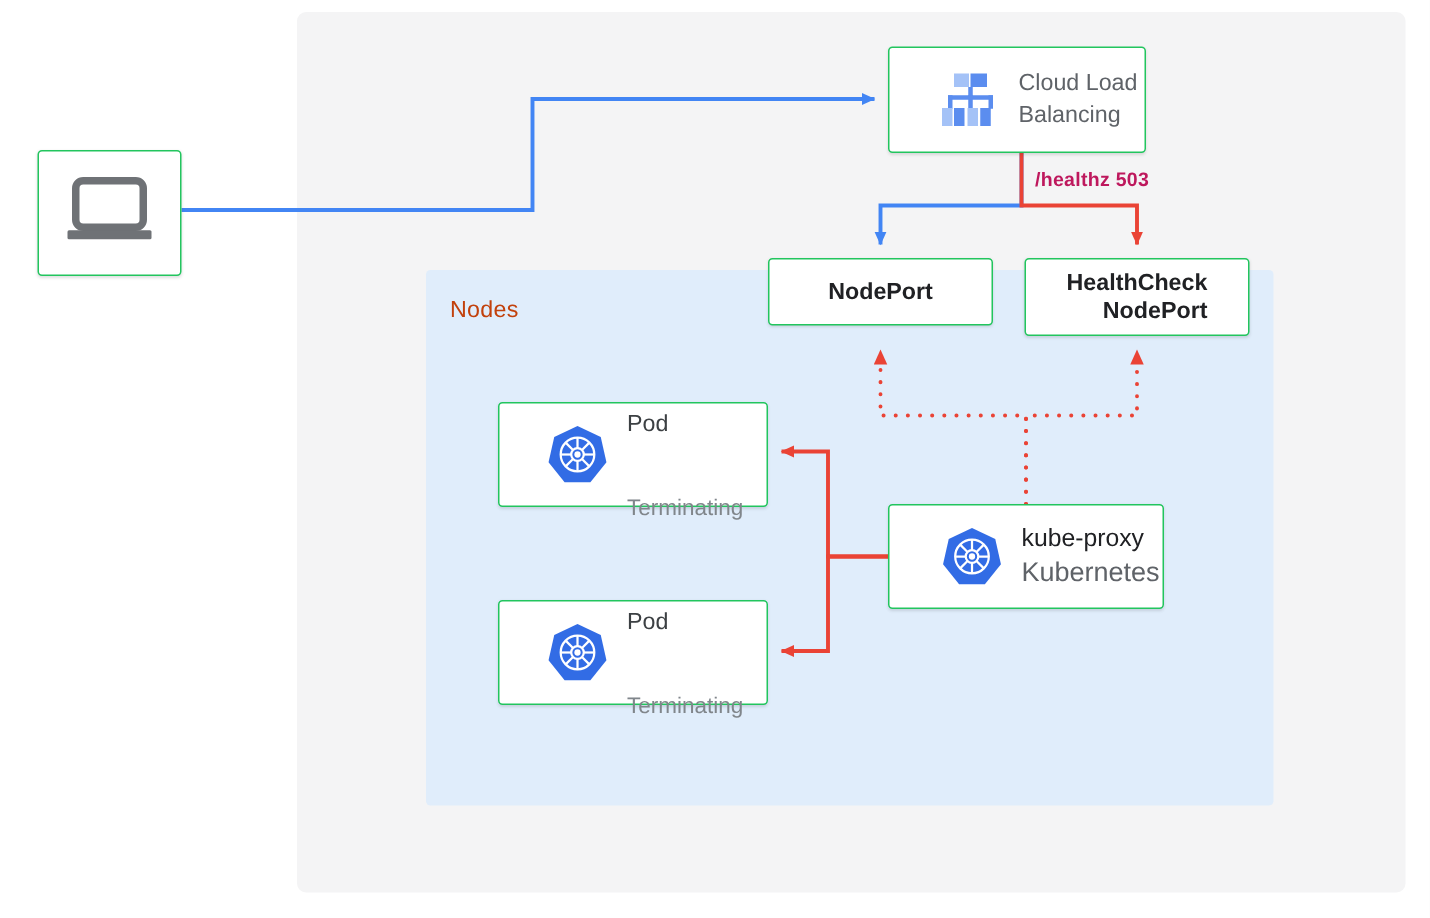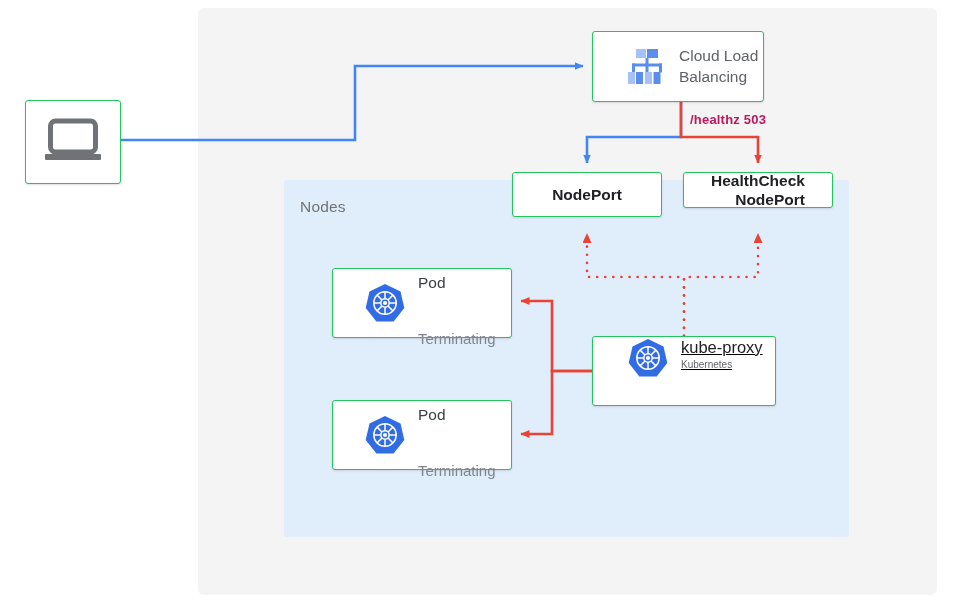--- a/index.html
+++ b/index.html
@@ -25,21 +25,21 @@
     position: absolute;
     left: 284px; top: 180px;
     width: 565px; height: 357px;
     background: #e0edfb;
     border-radius: 3px;
   }
   .nodes-label {
     position: absolute;
     left: 300px; top: 198px;
     font-size: 15.5px;
-    color: #737373;
+    color: #c2410c;
     letter-spacing: .2px;
     text-align: right;
   }
   .card {
     position: absolute;
     background: #ffffff;
     border: 1px solid #22c55e;
     border-radius: 3px;
     box-sizing: border-box;
     box-shadow: 0 1px 2px rgba(60,64,67,0.16);
@@ -50,42 +50,42 @@
   .laptop-icon { position: absolute; left: 50%; top: 50%;
     transform: translate(-50%,-50%); }
   
   .card-clb { left: 592px; top: 31px; width: 172px; height: 71px;
     display: flex; align-items: center; }
   .clb-icon { width: 44px; height: 40px; margin-left: 12px; flex: none; }
   .clb-text { margin-left: 10px; font-size: 15.5px; color: #5f6368;
     line-height: 1.35; }
   
   .card-np { left: 512px; top: 172px; width: 150px; height: 45px; }
-  .card-hcnp { left: 683px; top: 172px; width: 150px; height: 36px; }
+  .card-hcnp { left: 683px; top: 172px; width: 150px; height: 52px; }
   .np-text {
     position: absolute; left: 0; top: 0; width: 100%; height: 100%;
     display: flex; align-items: center; justify-content: center;
     text-align: right;
     font-size: 15.5px; font-weight: bold; color: #202124;
     line-height: 1.25;
   }
   
   .card-pod1 { left: 332px; top: 268px; width: 180px; height: 70px;
     display: flex; align-items: center; }
   .card-pod2 { left: 332px; top: 400px; width: 180px; height: 70px;
     display: flex; align-items: center; }
   .card-kp  { left: 592px; top: 336px; width: 184px; height: 70px;
-    display: flex; align-items: flex-start; text-decoration: underline; }
+    display: flex; align-items: center; }
   .k8s-icon { width: 42px; height: 42px; margin-left: 11px; flex: none; }
   .card-kp .k8s-icon { margin-left: 14px; }
   .pod-text { margin-left: 12px; line-height: 1.3; }
   .pod-title { font-size: 15.5px; color: #3c4043; margin-top: 16px; }
   .pod-sub   { font-size: 15px; color: #80868b; margin-top: 36px; }
   .kp-title  { font-size: 16.5px; color: #202124; }
-  .kp-sub    { font-size: 10px; color: #5f6368; }
+  .kp-sub    { font-size: 18px; color: #5f6368; }
   
   .healthz-label {
     position: absolute; left: 690px; top: 112px;
     font-size: 13px; font-weight: bold; color: #be185d;
     letter-spacing: .2px;
   }
   svg.edges { position: absolute; left: 0; top: 0;
     width: 953px; height: 612px; pointer-events: none; }
 </style>
 </head>

